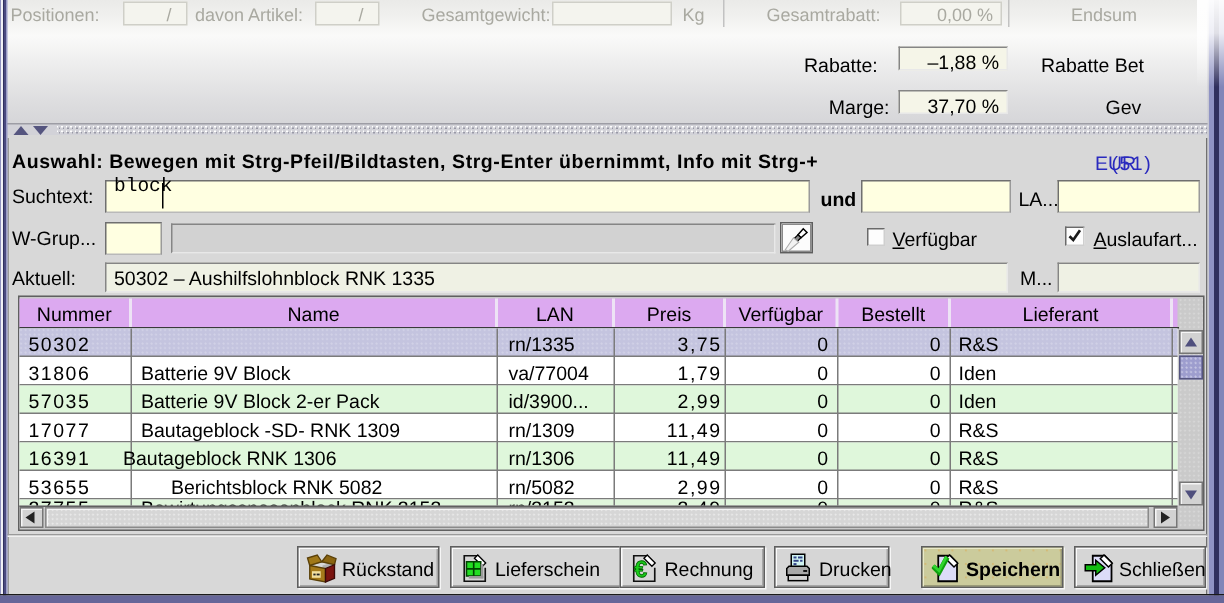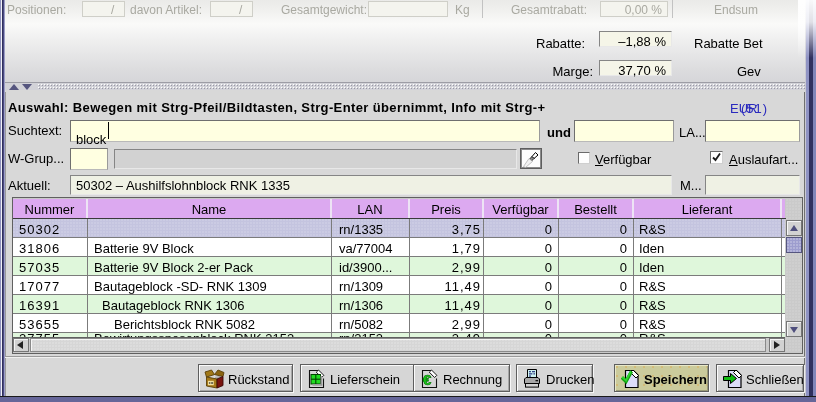--- a/index.html
+++ b/index.html
@@ -71,21 +71,21 @@
   <div class="ab" style="left:0;top:90px;width:816px;height:306px;background:#D8D8D8;"></div>
   <div class="ab" style="left:5px;top:92px;width:1px;height:304px;background:#9A9A9A;"></div>
   <div class="ab" style="left:804px;top:92px;width:1px;height:304px;background:#707070;"></div>
 
   <div class="lbl" style="left:8px;top:100px;font-weight:bold;letter-spacing:0.38px;">Auswahl: Bewegen mit Strg-Pfeil/Bildtasten, Strg-Enter übernimmt, Info mit Strg-+</div>
   <div class="lbl" style="left:730px;top:101px;color:#2A2ABE;">EUR</div>
   <div class="lbl" style="left:741px;top:101px;color:#2A2ABE;letter-spacing:1px;">(51)</div>
 
   <div class="lbl" style="left:8px;top:123px;">Suchtext:</div>
   <div class="yin" style="left:70px;top:120px;width:470px;height:22px;"></div>
-  <div class="lbl" style="left:76px;top:132px;">block</div>
+  <div class="lbl" style="left:76px;top:116px;font-family:Liberation Mono, monospace;">block</div>
   <div class="ab" style="left:108px;top:122px;width:1px;height:17px;background:#000;"></div>
   <div class="lbl" style="left:547px;top:125px;font-weight:bold;">und</div>
   <div class="yin" style="left:574px;top:120px;width:100px;height:22px;"></div>
   <div class="lbl" style="left:679px;top:125px;">LA...</div>
   <div class="yin" style="left:705px;top:120px;width:95px;height:22px;"></div>
 
   <div class="lbl" style="left:8px;top:151px;">W-Grup...</div>
   <div class="yin" style="left:70px;top:148px;width:38px;height:22px;"></div>
   <div class="fld sunk" style="left:114px;top:149px;width:403px;height:20px;background:#D2D2D2;"></div>
   <div class="fld" style="left:520px;top:148px;width:22px;height:21px;background:#FCFCFC;border:1px solid #5E5E5E;box-shadow:inset 0 0 0 1px #8A8A8A;">
@@ -174,21 +174,21 @@
 
   <div class="tc num" style="left:19px;top:279px;">17077</div>
   <div class="tc" style="left:94px;top:279px;">Bautageblock -SD- RNK 1309</div>
   <div class="tc" style="left:339px;top:279px;">rn/1309</div>
   <div class="tc num" style="left:411px;top:279px;width:70px;text-align:right;">11,49</div>
   <div class="tc" style="left:484px;top:279px;width:68px;text-align:right;">0</div>
   <div class="tc" style="left:559px;top:279px;width:68px;text-align:right;">0</div>
   <div class="tc" style="left:639px;top:279px;">R&amp;S</div>
 
   <div class="tc num" style="left:19px;top:298px;">16391</div>
-  <div class="tc" style="left:102px;top:298px;">Bautageblock RNK 1306</div>
+  <div class="tc" style="left:82px;top:298px;">Bautageblock RNK 1306</div>
   <div class="tc" style="left:339px;top:298px;">rn/1306</div>
   <div class="tc num" style="left:411px;top:298px;width:70px;text-align:right;">11,49</div>
   <div class="tc" style="left:484px;top:298px;width:68px;text-align:right;">0</div>
   <div class="tc" style="left:559px;top:298px;width:68px;text-align:right;">0</div>
   <div class="tc" style="left:639px;top:298px;">R&amp;S</div>
 
   <div class="tc num" style="left:19px;top:317px;">53655</div>
   <div class="tc" style="left:94px;top:317px;margin-left:20px;">Berichtsblock RNK 5082</div>
   <div class="tc" style="left:339px;top:317px;">rn/5082</div>
   <div class="tc num" style="left:411px;top:317px;width:70px;text-align:right;">2,99</div>

